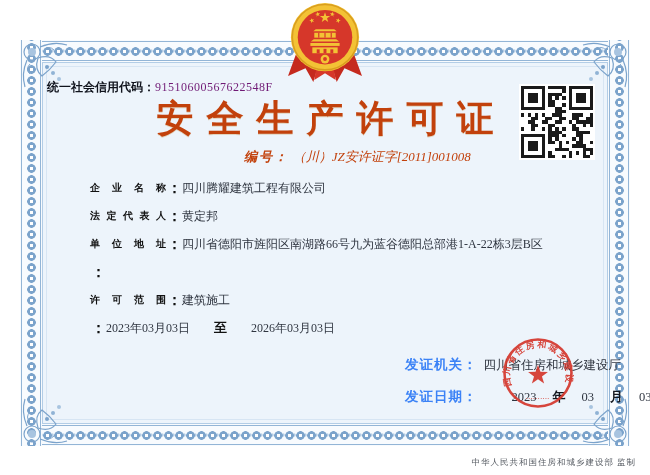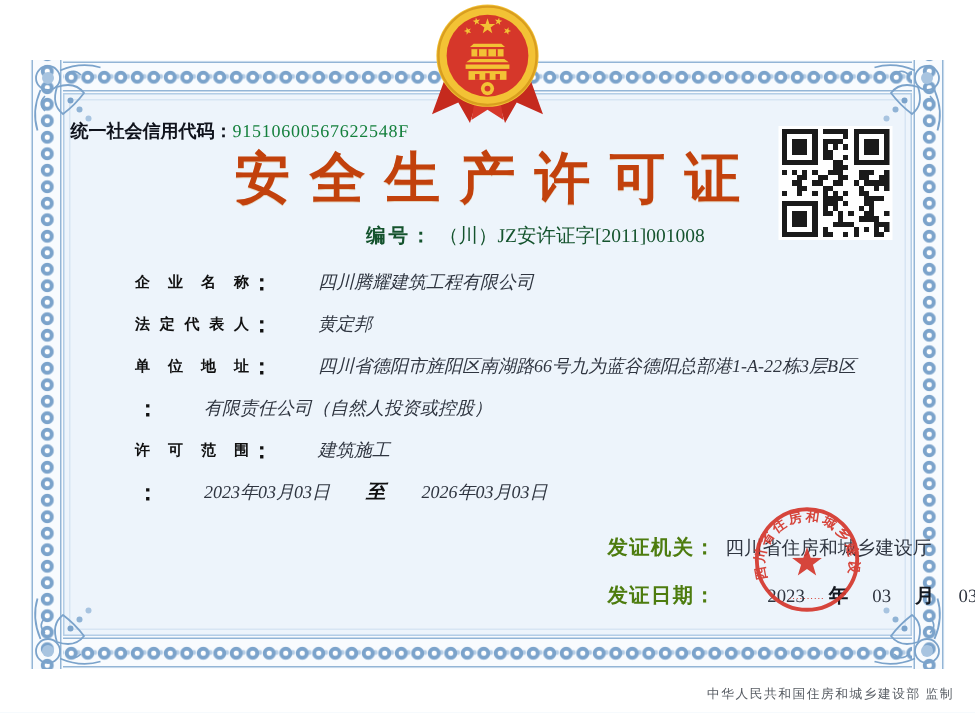--- a/index.html
+++ b/index.html
@@ -49,55 +49,54 @@
     background:#edf4fb; border:1px solid #b3cde6; z-index:0;
   }
   .inner::after { content:""; position:absolute; inset:3px; border:1px solid #d7e5f3; }
 
   
   .emblem { position:absolute; left:288px; top:2px; z-index:6; }
 
   
   .credit-line { position:absolute; left:47px; top:79px; z-index:3; font-size:12px; color:#10131c; }
   .credit-line .lab { font-weight:bold; }
-  .credit-line .val { font-family:"Liberation Serif", serif; letter-spacing:0.5px; color:#15803d; }
+  .credit-line .val { font-family:"Liberation Serif", serif; letter-spacing:0.5px; color:#701a75; }
 
   .cert-title {
     position:absolute; left:42px; right:42px; top:94px; z-index:3;
     text-align:center; font-size:37px; font-weight:bold;
     letter-spacing:13px; text-indent:13px; color:#c2410c;
     text-shadow:0 1px 0 rgba(190,120,20,0.25);
   }
 
-  .serial-line { position:absolute; left:244px; top:148px; z-index:3; font-size:13px; color:#14532d; }
+  .serial-line { position:absolute; left:244px; top:148px; z-index:3; font-size:13px; color:#c2410c;font-style:italic; }
   .serial-line .lab { font-weight:bold; letter-spacing:2px; }
   .serial-line .val { font-family:"Liberation Serif", serif; }
 
   .qr { position:absolute; left:519px; top:84px; width:76px; height:76px; background:#ffffff; padding:2px; box-sizing:border-box; z-index:3; }
 
   
   .rows { position:absolute; left:90px; top:174px; width:516px; z-index:3; }
   .row { height:28px; display:flex; align-items:center; }
   .row .lab {
     display:inline-block; width:76px; font-size:10px; font-weight:bold; color:#111;
     text-align:justify; text-align-last:justify; white-space:nowrap;
   }
   .row .colon { font-size:15px; font-weight:bold; color:#111; margin-left:1px; }
   .row .val {
-    margin-left:30px; font-size:12px; color:#2f3540; white-space:nowrap;
+    font-size:12px; color:#2f3540; white-space:nowrap;
     font-family:"Liberation Serif", serif;
-    font-style:italic;
   }
   .row .to { margin:0 24px; font-size:13px; font-weight:bold; color:#111; font-family:"Liberation Sans", sans-serif; }
 
   
   .issuer-row { position:absolute; left:405px; height:26px; display:flex; align-items:center; z-index:3; }
   .issuer-authority { top:352px; }
   .issuer-date { top:384px;gap:28px; }
-  .issuer-row .lab { font-size:13.5px; font-weight:bold; color:#4d7c0f; letter-spacing:1px; white-space:nowrap; }
+  .issuer-row .lab { font-size:13.5px; font-weight:bold; color:#3b82f6; letter-spacing:1px; white-space:nowrap; }
   .issuer-row .val { margin-left:6px; font-size:12.5px; color:#2f3540; font-family:"Liberation Serif", serif; white-space:nowrap; }
   .issuer-date .val span { margin-right:16px; }
   .issuer-date .val span.u { font-size:13px; color:#14181f; font-weight:bold; font-family:"Liberation Sans", sans-serif; }
 
   
   .seal { position:absolute; left:502px; top:337px; width:72px; height:72px; z-index:10; opacity:0.92; }
 
   
   .footer-line {
     position:absolute; right:14px; bottom:6px; z-index:3;
@@ -340,21 +339,20 @@
         <span class="colon">：</span>
       <span class="val">黄定邦</span>
     </div>
     <div class="row">
       <span class="lab">单位地址</span>
         <span class="colon">：</span>
       <span class="val">四川省德阳市旌阳区南湖路66号九为蓝谷德阳总部港1-A-22栋3层B区</span>
     </div>
     <div class="row">
         <span class="colon">：</span>
-      <span class="val">有限责任公司（自然人投资或控股）</span>
     </div>
     <div class="row">
       <span class="lab">许可范围</span>
         <span class="colon">：</span>
       <span class="val">建筑施工</span>
     </div>
     <div class="row">
         <span class="colon">：</span>
       <span class="val"><span>2023年03月03日</span><span class="to">至</span><span>2026年03月03日</span></span>
     </div>

